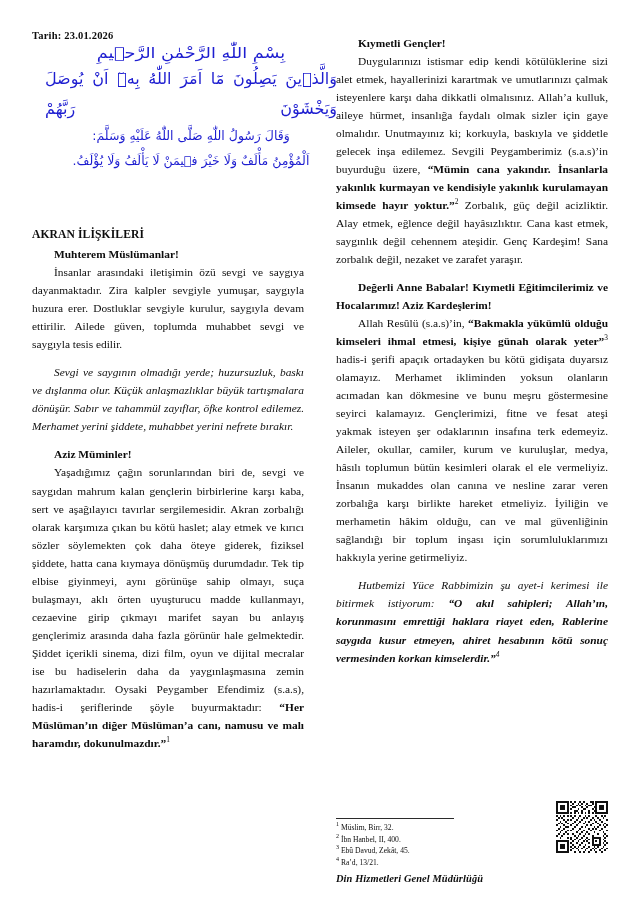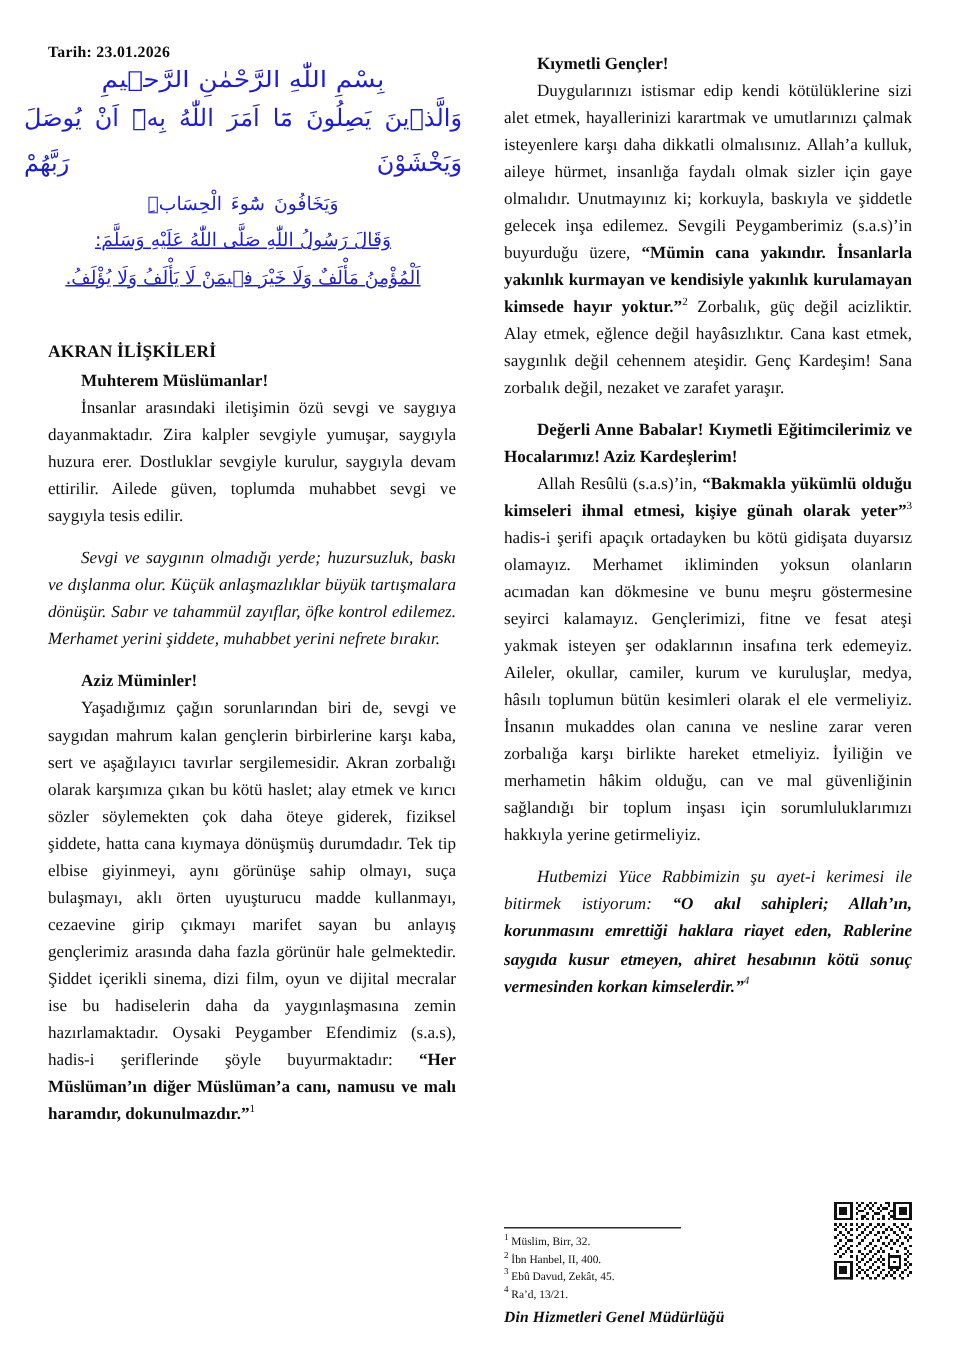--- a/index.html
+++ b/index.html
@@ -25,21 +25,21 @@
     top: 30px;
     font-size: 10.5px;
     font-weight: bold;
     letter-spacing: 0.2px;
     white-space: nowrap;
   }
 
   
   .arabic-block {
     position: absolute;
-    left: 16px;
+    left: 45px;
     top: 46px;
     width: 292px;
     text-align: center;
     color: #1c1ccc;
     direction: rtl;
   }
   .besmele {
     font-family: "DejaVu Sans", sans-serif;
     font-size: 15px;
     line-height: 1.0;
@@ -62,21 +62,20 @@
   }
   .ayet-l1 { text-align: justify; text-align-last: justify; font-size: 16px; }
   .hadis {
     font-family: "DejaVu Sans", sans-serif;
     font-size: 12.5px;
     line-height: 1.95;
     color: #1d1dd0;
     direction: rtl;
     text-align: center;
     margin: 0;
-    text-decoration: underline;
   }
 
   
   .col {
     position: absolute;
     width: 272px;
     font-size: 11.4px;
     line-height: 1.58;
     text-align: justify;
     text-align-last: left;
@@ -167,21 +166,20 @@
 </head>
 <body>
 
 <div class="page">
 
   <div class="date-line">Tarih: 23.01.2026</div>
 
   <div class="arabic-block">
     <div class="besmele">بِسْمِ اللّٰهِ الرَّحْمٰنِ الرَّح۪يمِ</div>
     <div class="ayet ayet-l1">وَالَّذ۪ينَ يَصِلُونَ مَٓا اَمَرَ اللّٰهُ بِه۪ٓ اَنْ يُوصَلَ وَيَخْشَوْنَ رَبَّهُمْ</div>
-    <div class="ayet">وَيَخَافُونَ سُٓوءَ الْحِسَابِۜ</div>
     <div class="hadis">وَقَالَ رَسُولُ اللّٰهِ صَلَّى اللّٰهُ عَلَيْهِ وَسَلَّمَ:</div>
     <div class="hadis">اَلْمُؤْمِنُ مَأْلَفٌ وَلَا خَيْرَ ف۪يمَنْ لَا يَأْلَفُ وَلَا يُؤْلَفُ.</div>
   </div>
 
   <div class="col col-left">
     <h2>AKRAN İLİŞKİLERİ</h2>
     <h3>Muhterem Müslümanlar!</h3>
     <p>İnsanlar arasındaki iletişimin özü sevgi ve saygıya dayanmaktadır. Zira kalpler sevgiyle yumuşar, saygıyla huzura erer. Dostluklar sevgiyle kurulur, saygıyla devam ettirilir. Ailede güven, toplumda muhabbet sevgi ve saygıyla tesis edilir.</p>
     <p class="spaced">Sevgi ve saygının olmadığı yerde; huzursuzluk, baskı ve dışlanma olur. Küçük anlaşmazlıklar büyük tartışmalara dönüşür. Sabır ve tahammül zayıflar, öfke kontrol edilemez. Merhamet yerini şiddete, muhabbet yerini nefrete bırakır.</p>
     <h3 class="tight">Aziz Müminler!</h3>

